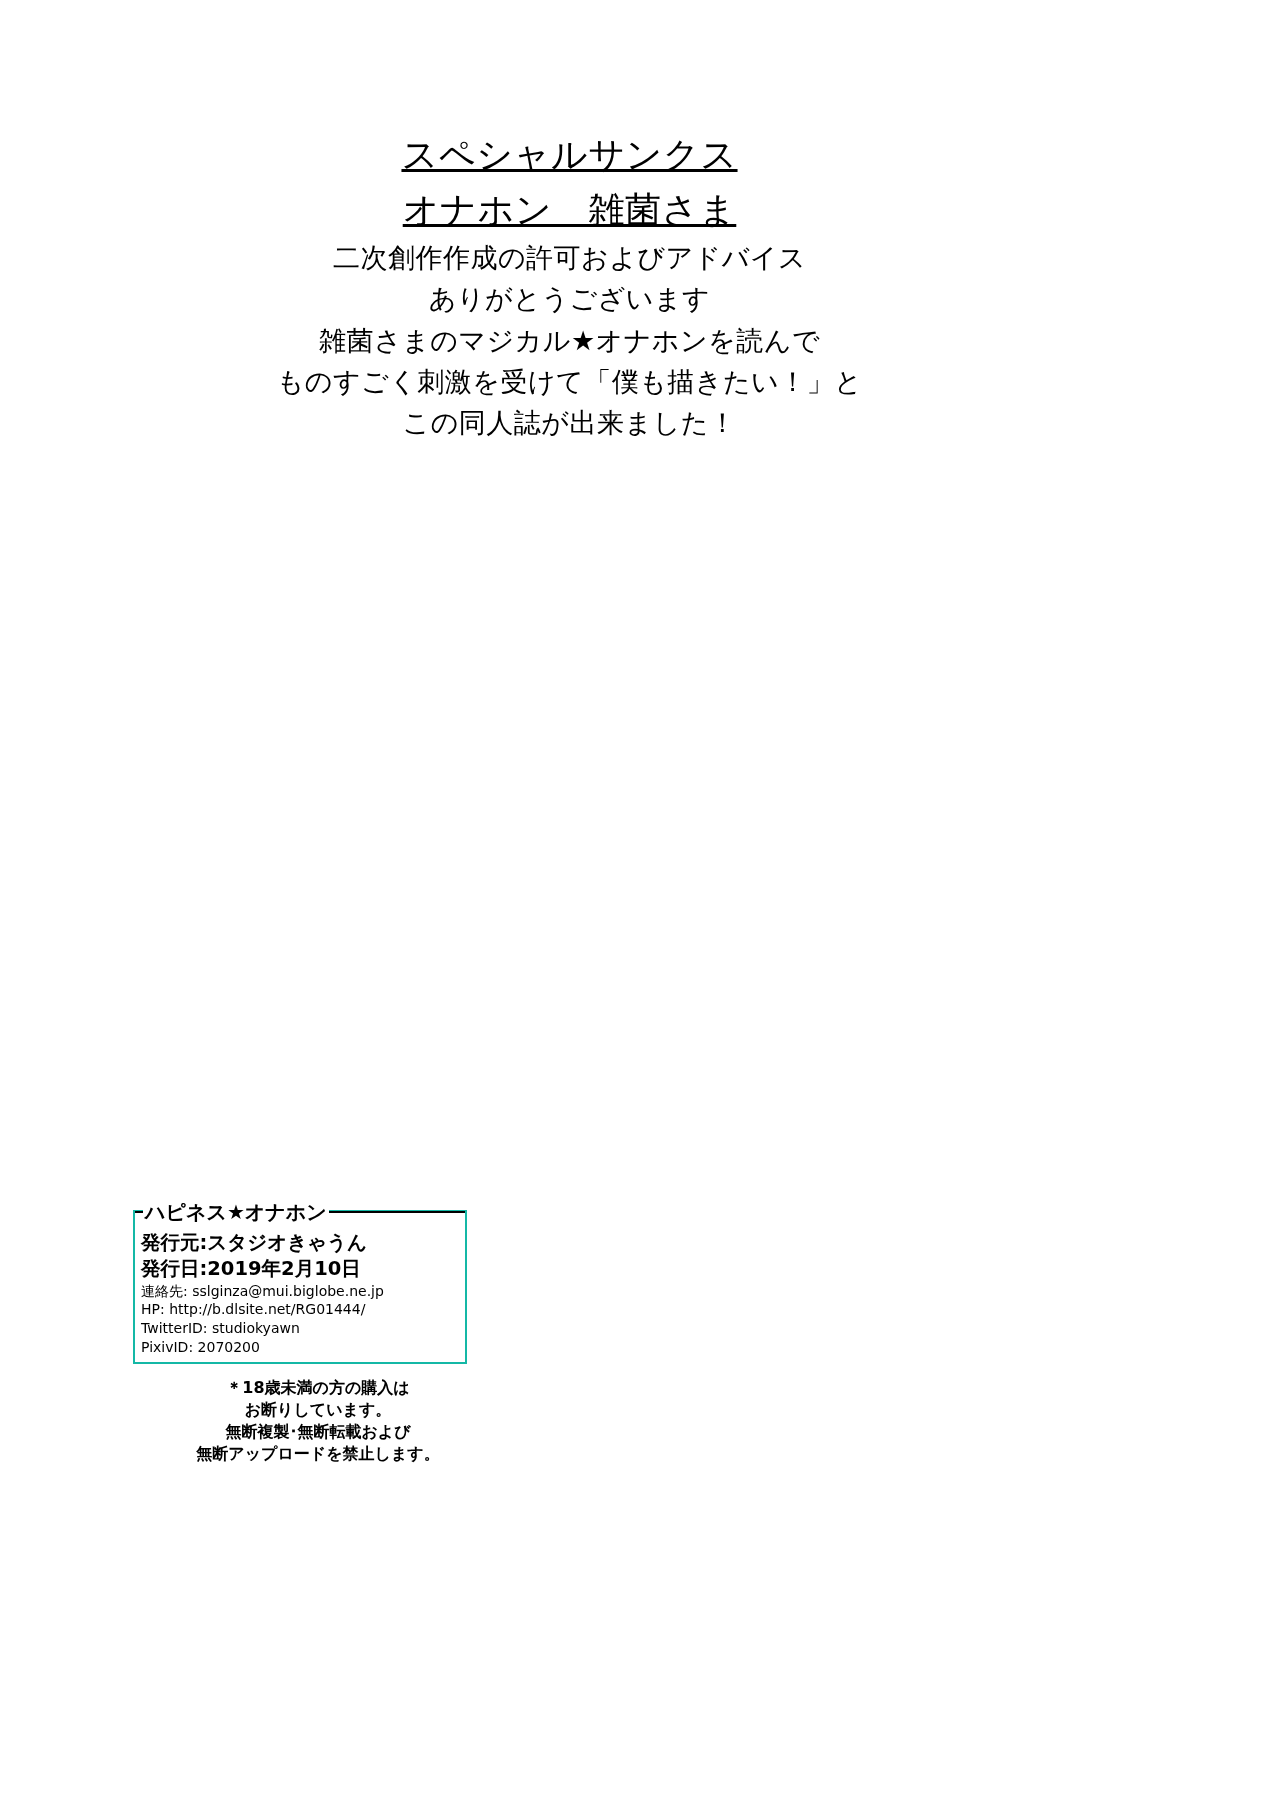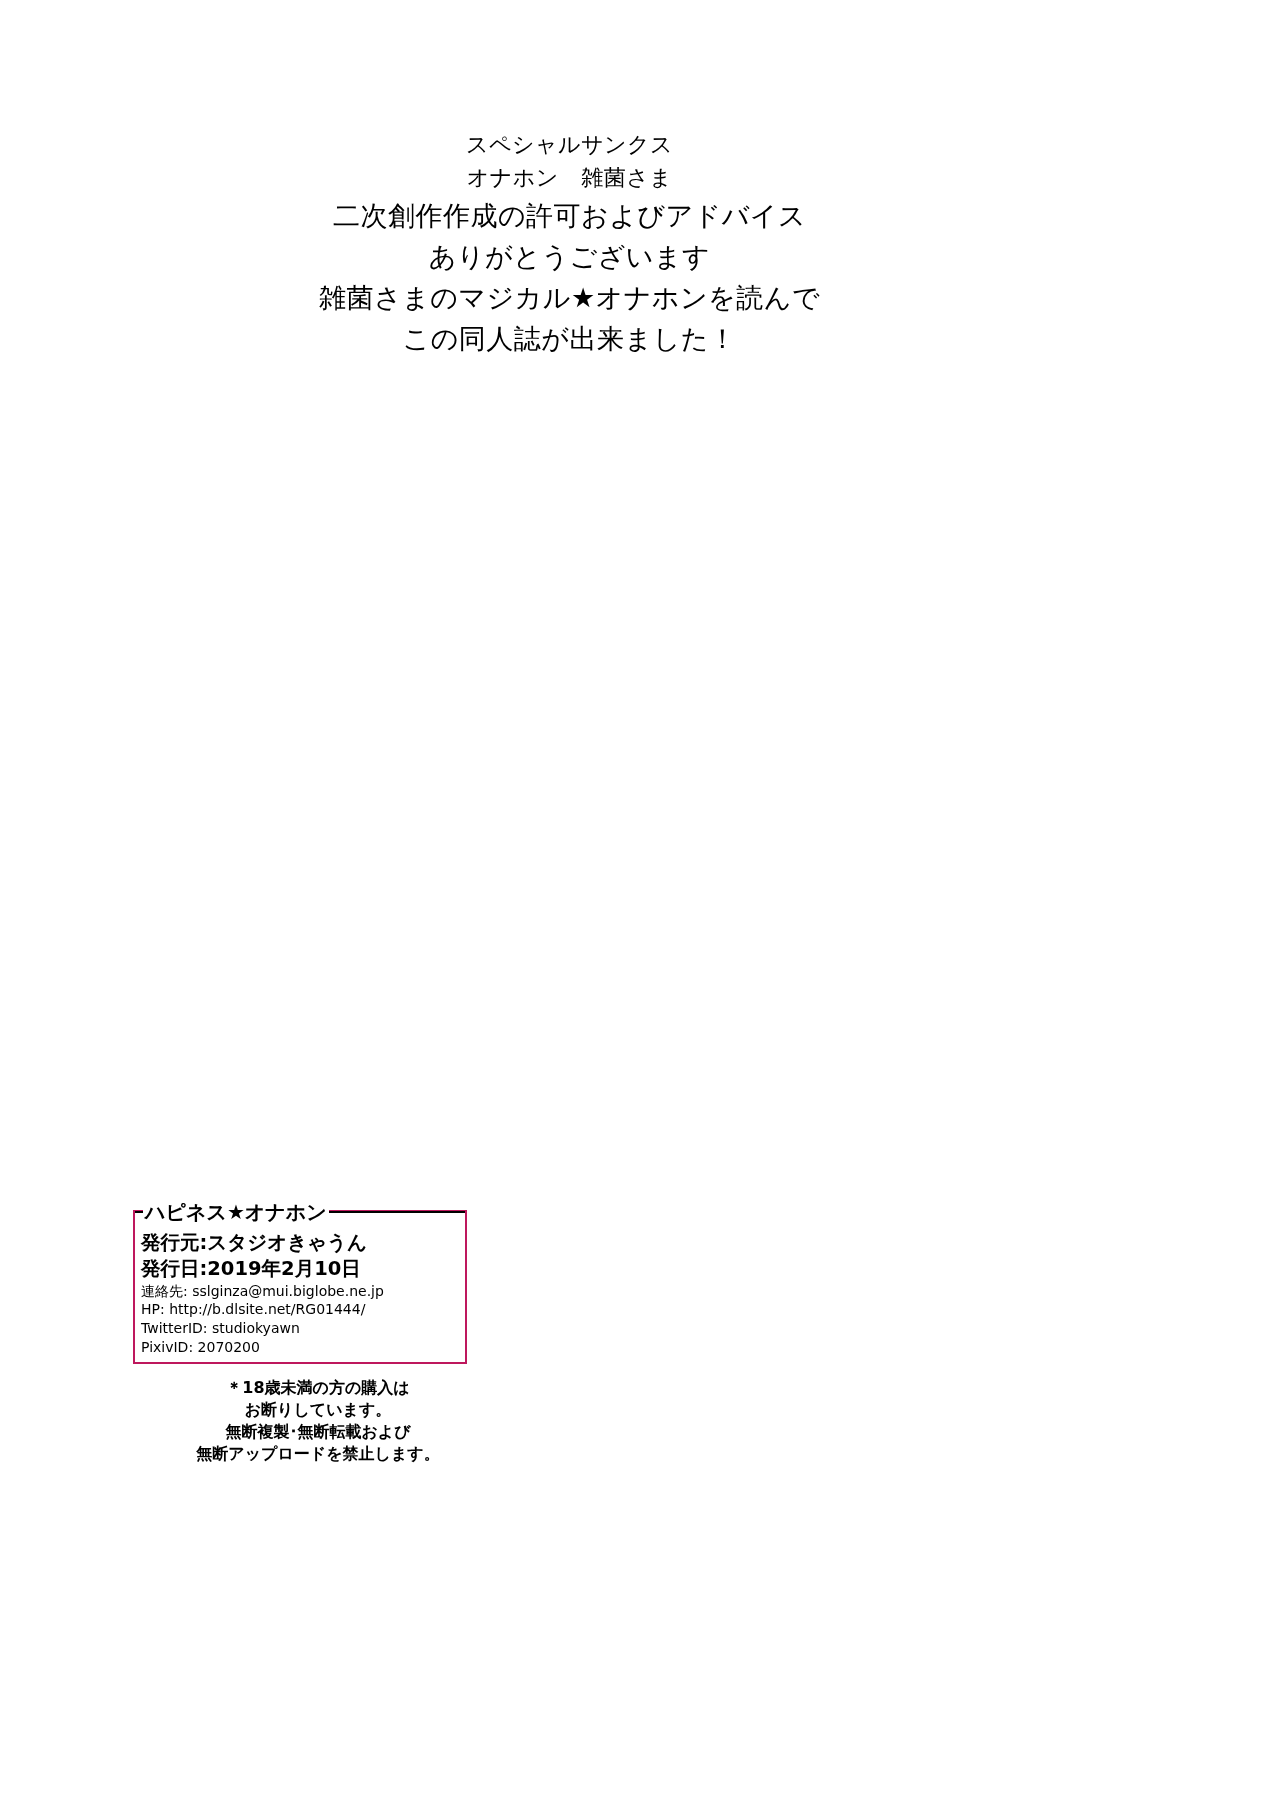--- a/index.html
+++ b/index.html
@@ -20,41 +20,42 @@
   
   .thanks-block {
     position: absolute;
     left: 0;
     top: 128px;
     width: 1139px;
     text-align: center;
     line-height: 1.52;
   }
   .thanks-heading {
-    font-size: 22px;
+    font-size: 36px;
     letter-spacing: 0.5px;
+    text-decoration: underline;
   }
   .thanks-heading .line {
     display: block;
   }
   .thanks-body {
     font-size: 27px;
     letter-spacing: 0.5px;
   }
   .thanks-body .line {
     display: block;
   }
 
   
   .colophon {
     position: absolute;
     left: 133px;
     top: 1210px;
     width: 334px;
-    border: 2px solid #be185d;
+    border: 2px solid #14b8a6;
     box-sizing: border-box;
     padding: 8px 0 6px 6px;
     background: #ffffff;
   }
   .colophon-title-row {
     position: absolute;
     top: -13px;
     left: 0;
     width: 100%;
     height: 26px;
@@ -109,20 +110,21 @@
 
 <div class="thanks-block">
   <div class="thanks-heading">
     <span class="line">スペシャルサンクス</span>
     <span class="line">オナホン　雑菌さま</span>
   </div>
   <div class="thanks-body">
     <span class="line">二次創作作成の許可およびアドバイス</span>
     <span class="line">ありがとうございます</span>
     <span class="line">雑菌さまのマジカル★オナホンを読んで</span>
+    <span class="line">ものすごく刺激を受けて「僕も描きたい！」と</span>
     <span class="line">この同人誌が出来ました！</span>
   </div>
 </div>
 
 <div class="colophon">
   <div class="colophon-title-row">
     <span class="rule left"></span>
     <span class="colophon-title">ハピネス★オナホン</span>
     <span class="rule right"></span>
   </div>

